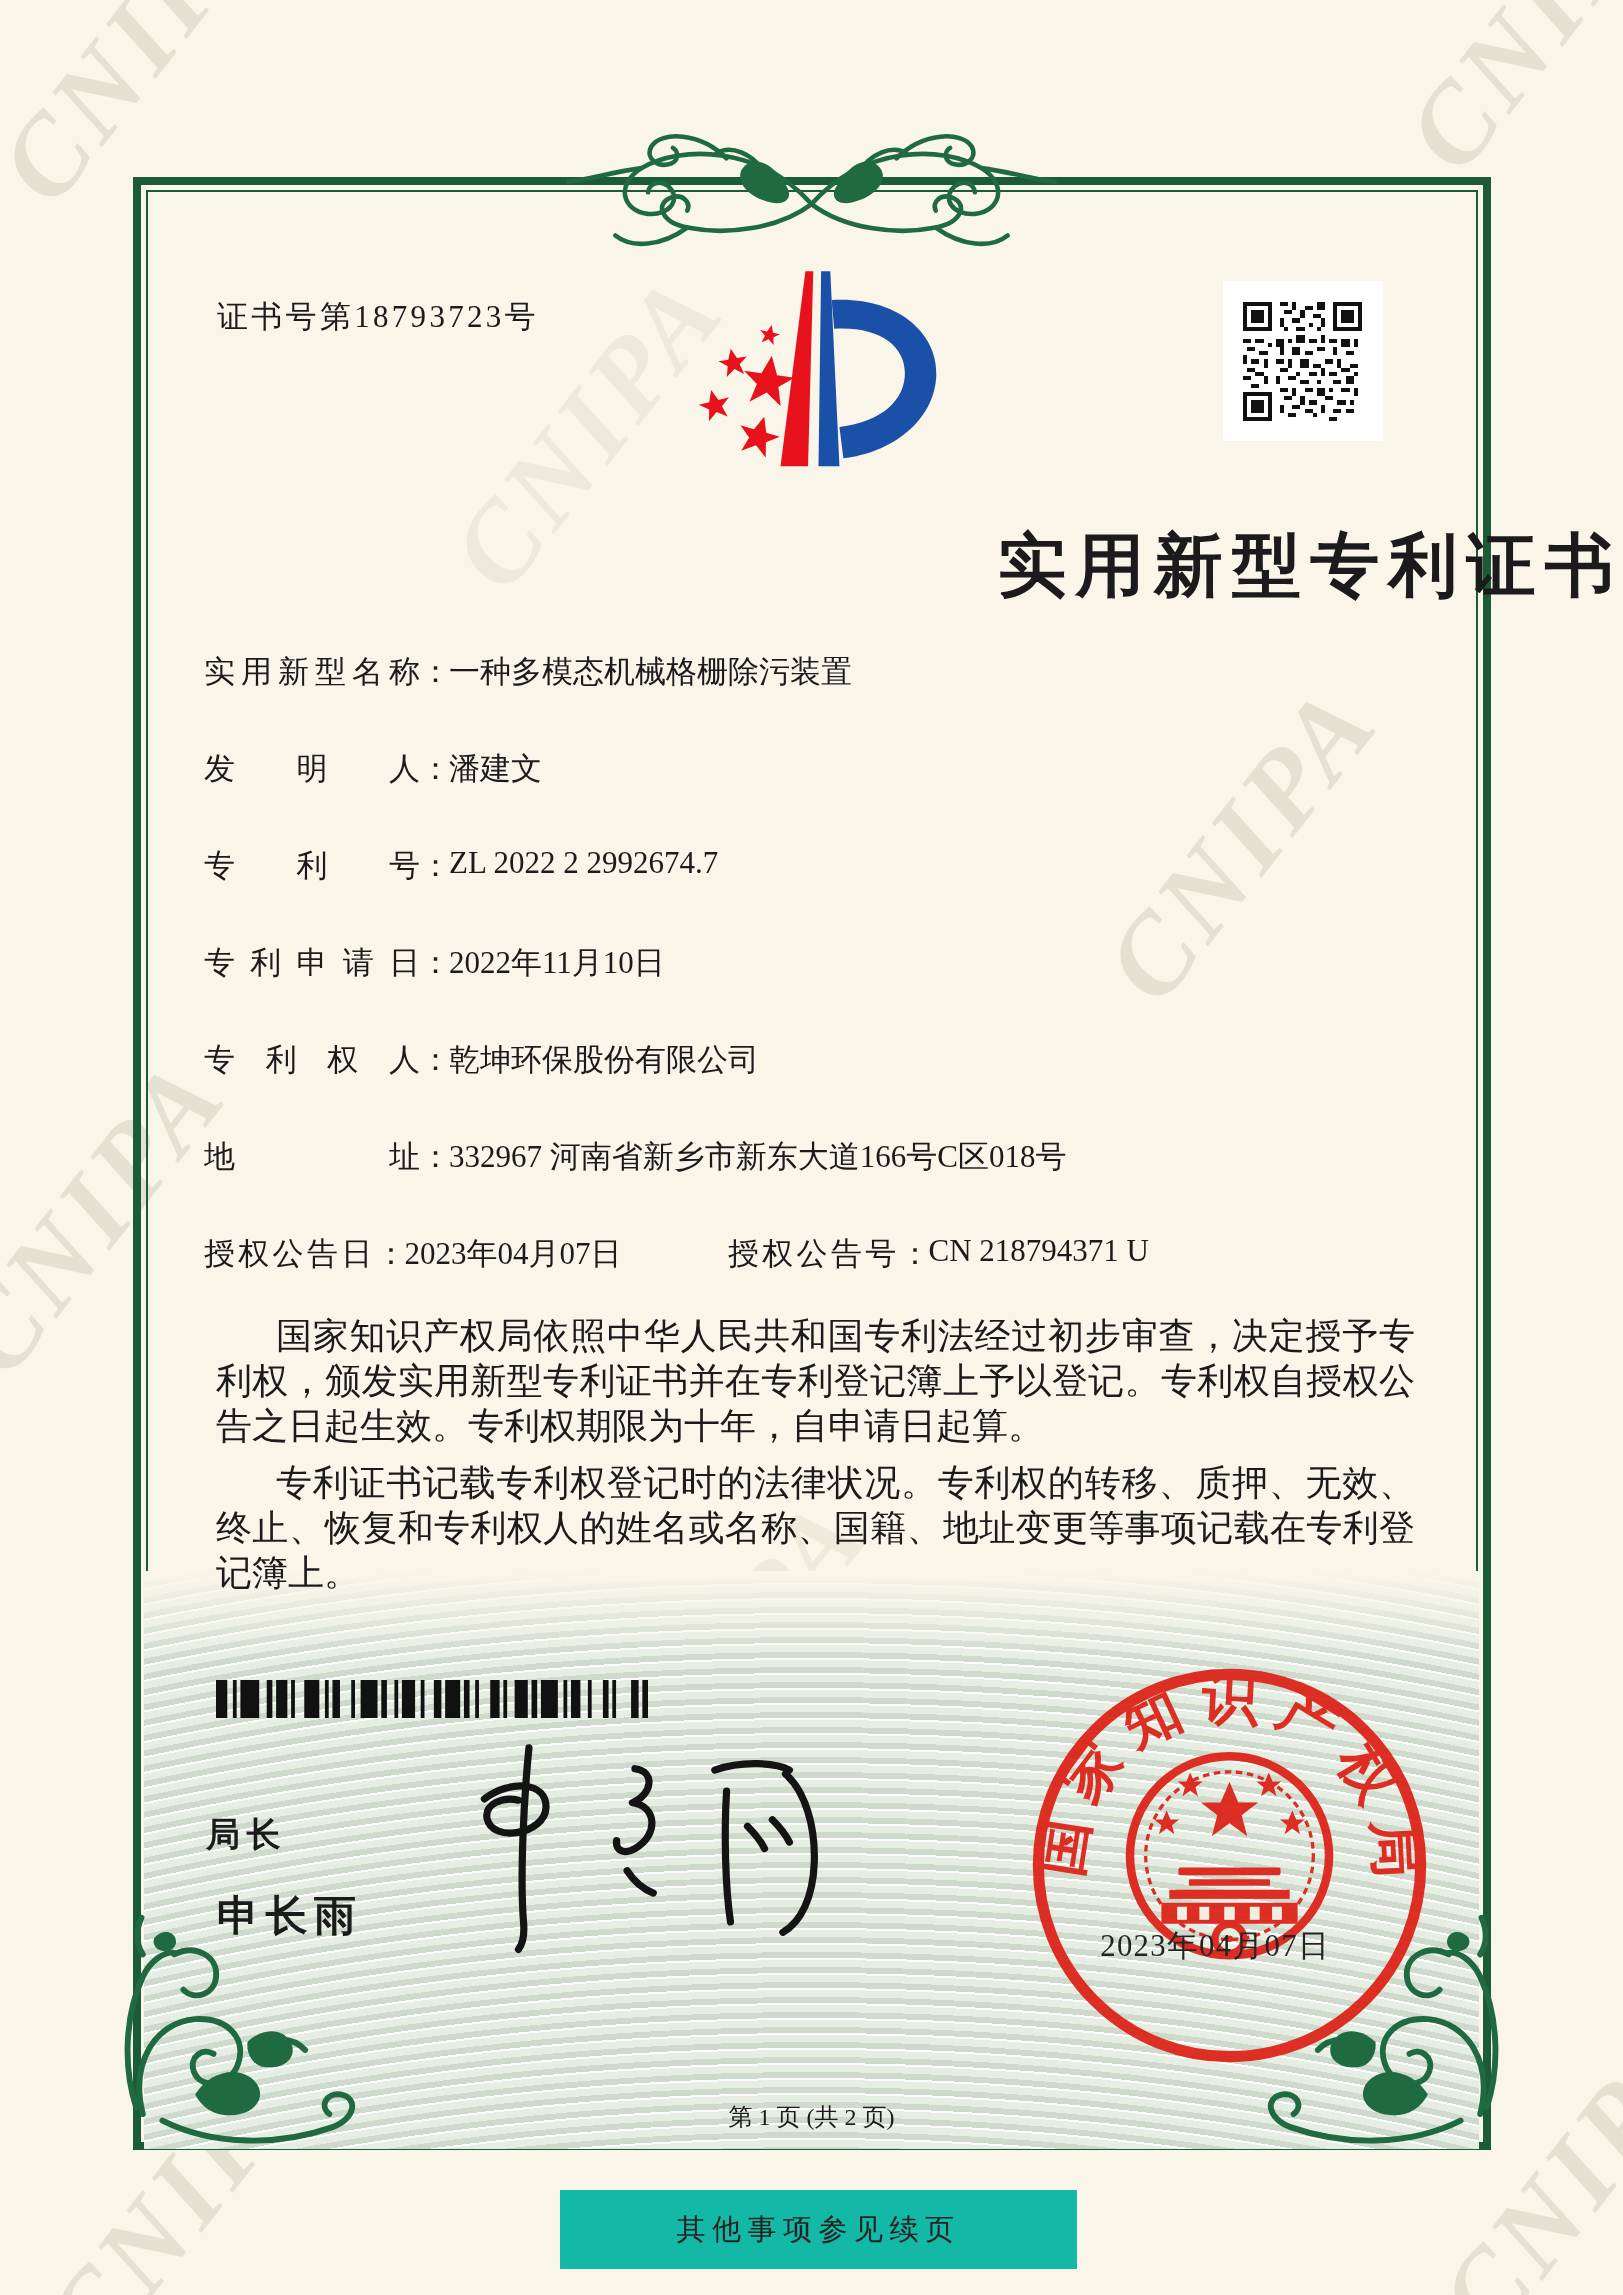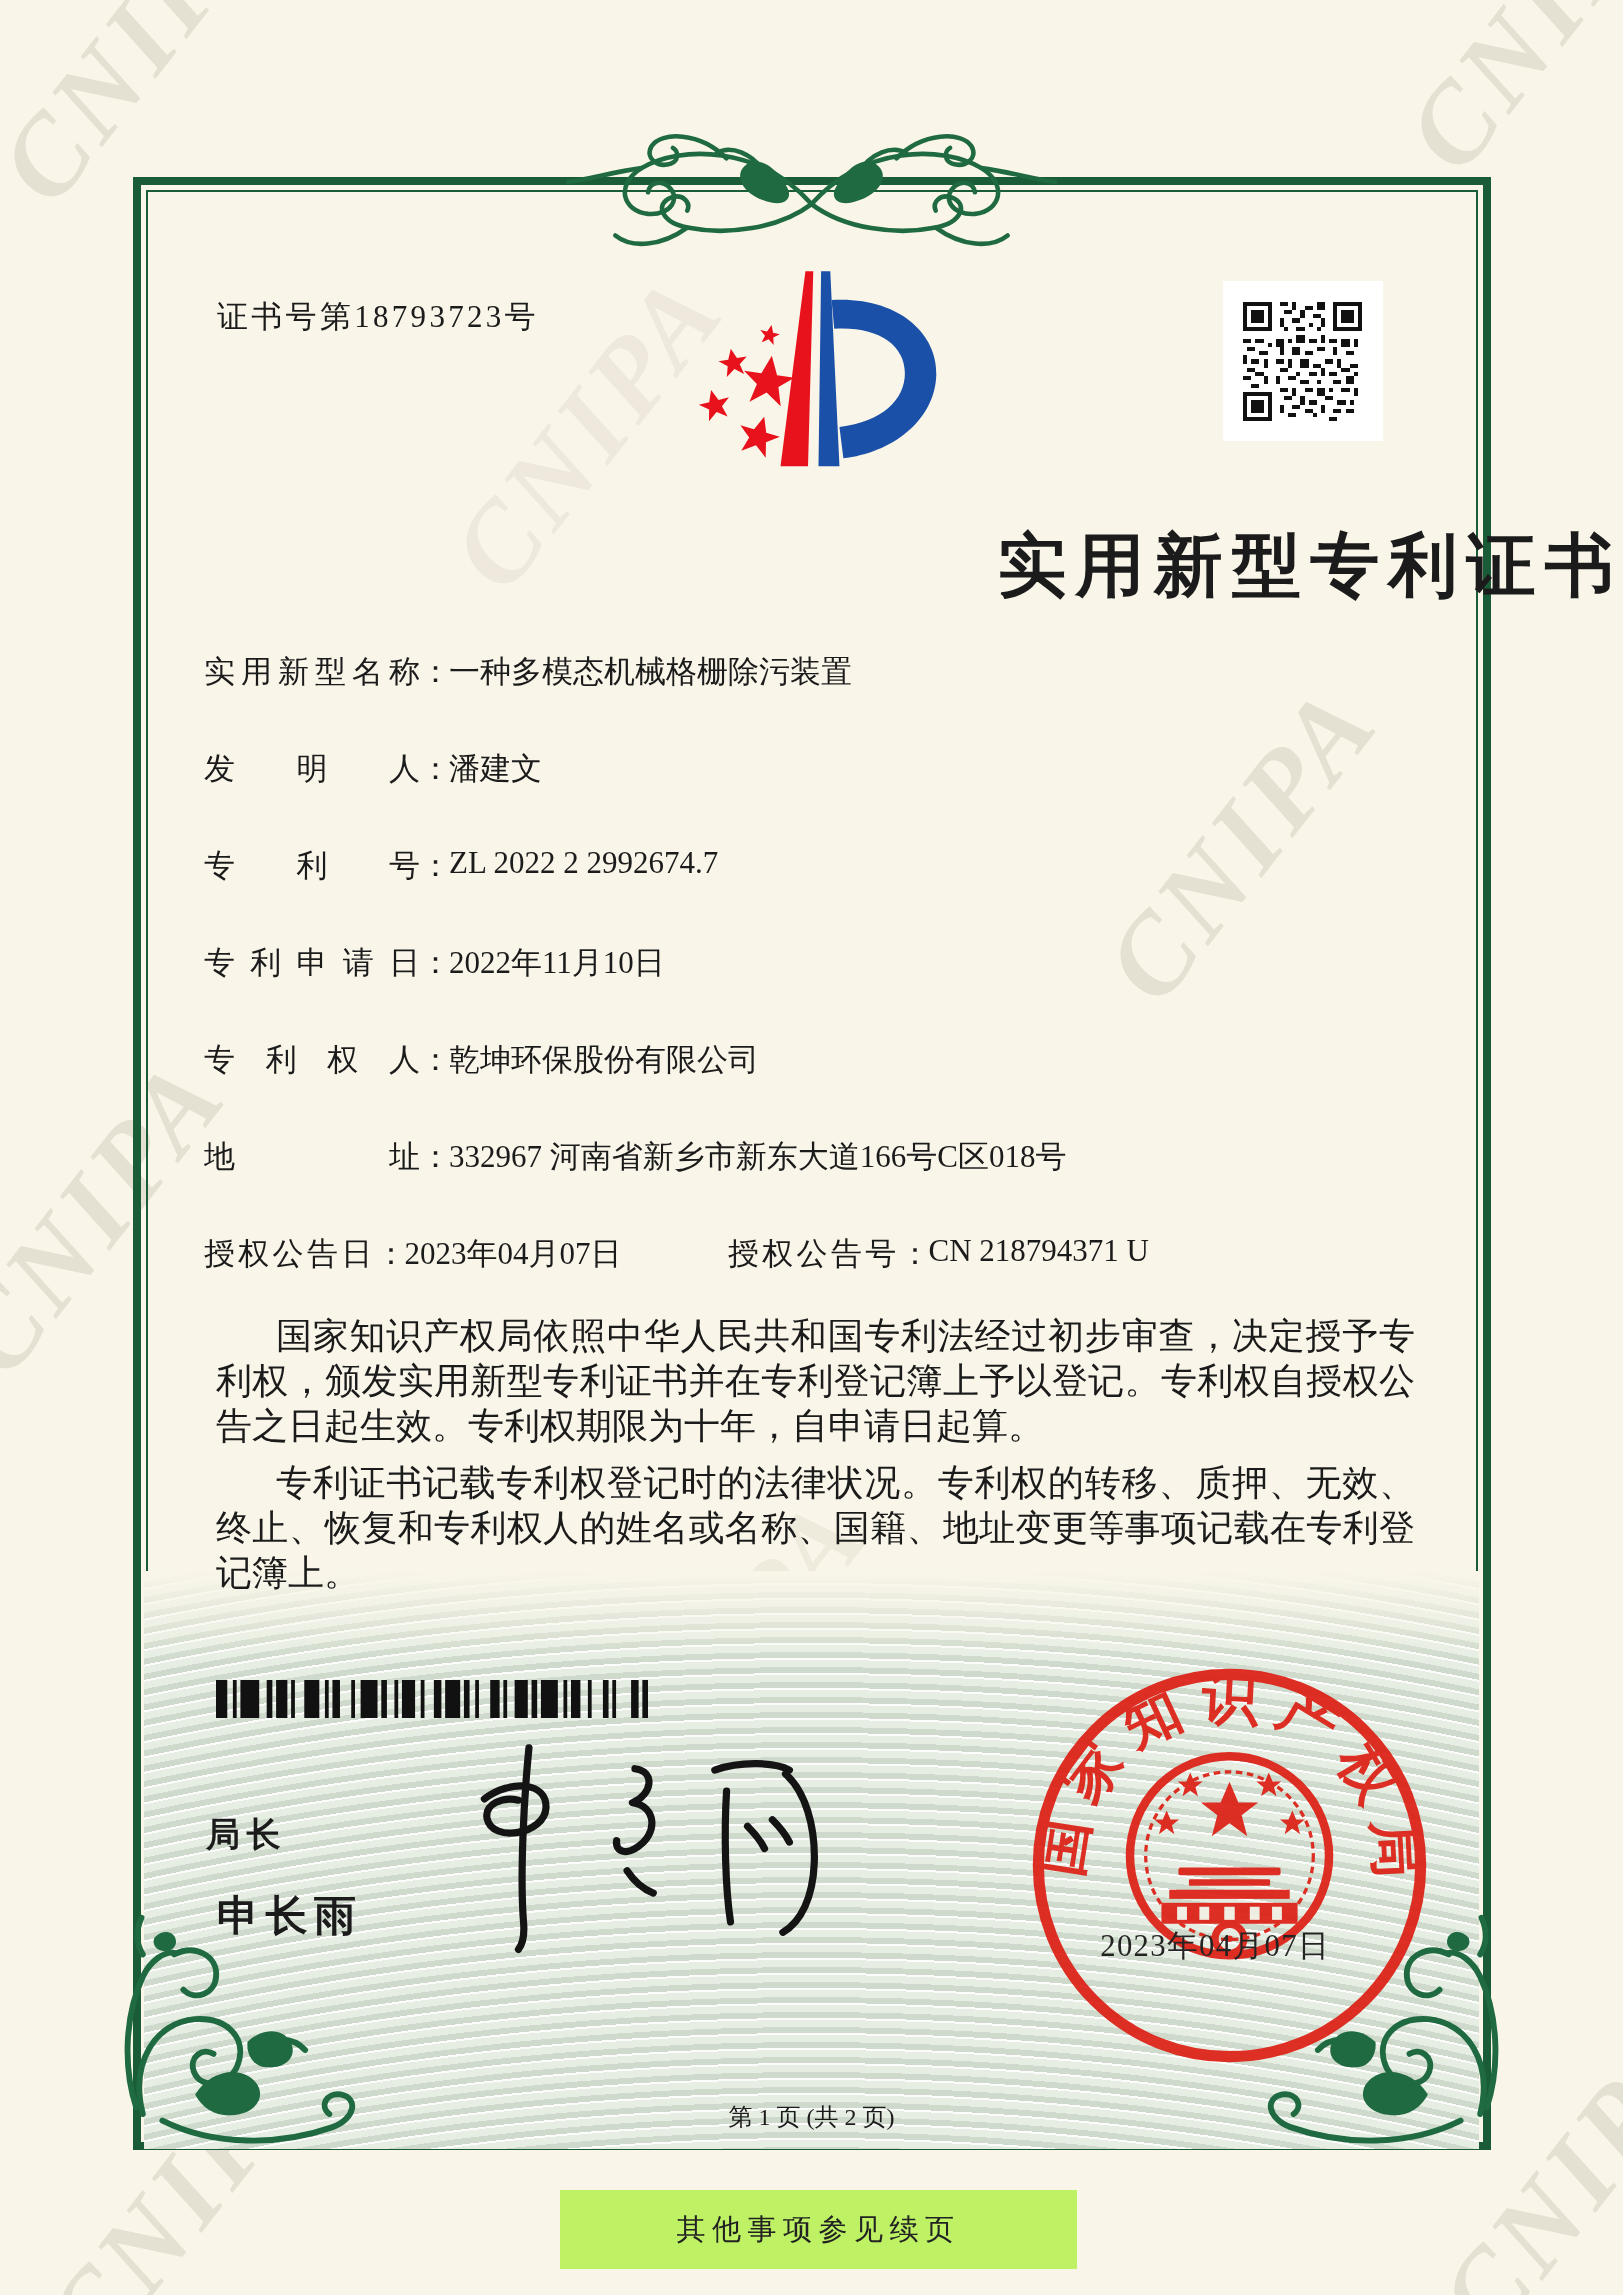--- a/index.html
+++ b/index.html
@@ -72,21 +72,21 @@
     position:absolute;left:217px;top:1888px;font-size:42px;font-weight:bold;
     font-family:"Liberation Sans","DejaVu Sans",sans-serif;letter-spacing:6.5px;
   }
   .signature{position:absolute;left:419px;top:1728px;width:445px;height:249px;}
   .seal{position:absolute;left:1020px;top:1656px;width:419px;height:419px;}
   .page-info{
     position:absolute;left:0;top:2101px;width:1623px;text-align:center;font-size:24px;
   }
   .cont-box{
     position:absolute;left:560px;top:2190px;width:517px;height:79px;
-    background:#bef264;text-align:center;line-height:79px;font-size:29px;
+    background:#14b8a6;text-align:center;line-height:79px;font-size:29px;
     letter-spacing:6.5px;color:#222;
   }
   .qrbox{position:absolute;left:1223px;top:281px;width:160px;height:160px;background:#fff;}
   .qrbox svg{position:absolute;left:19.6px;top:21px;width:119px;height:119px;}
   .logo{position:absolute;left:681px;top:262px;width:275px;height:216px;}
   .ornament-top{position:absolute;left:563px;top:106px;width:497px;height:170px;}
   .corner-bl{position:absolute;left:97px;top:1898px;width:301px;height:262px;}
   .corner-br{position:absolute;left:1225px;top:1898px;width:301px;height:262px;transform:scaleX(-1);}
 </style>
 </head>

